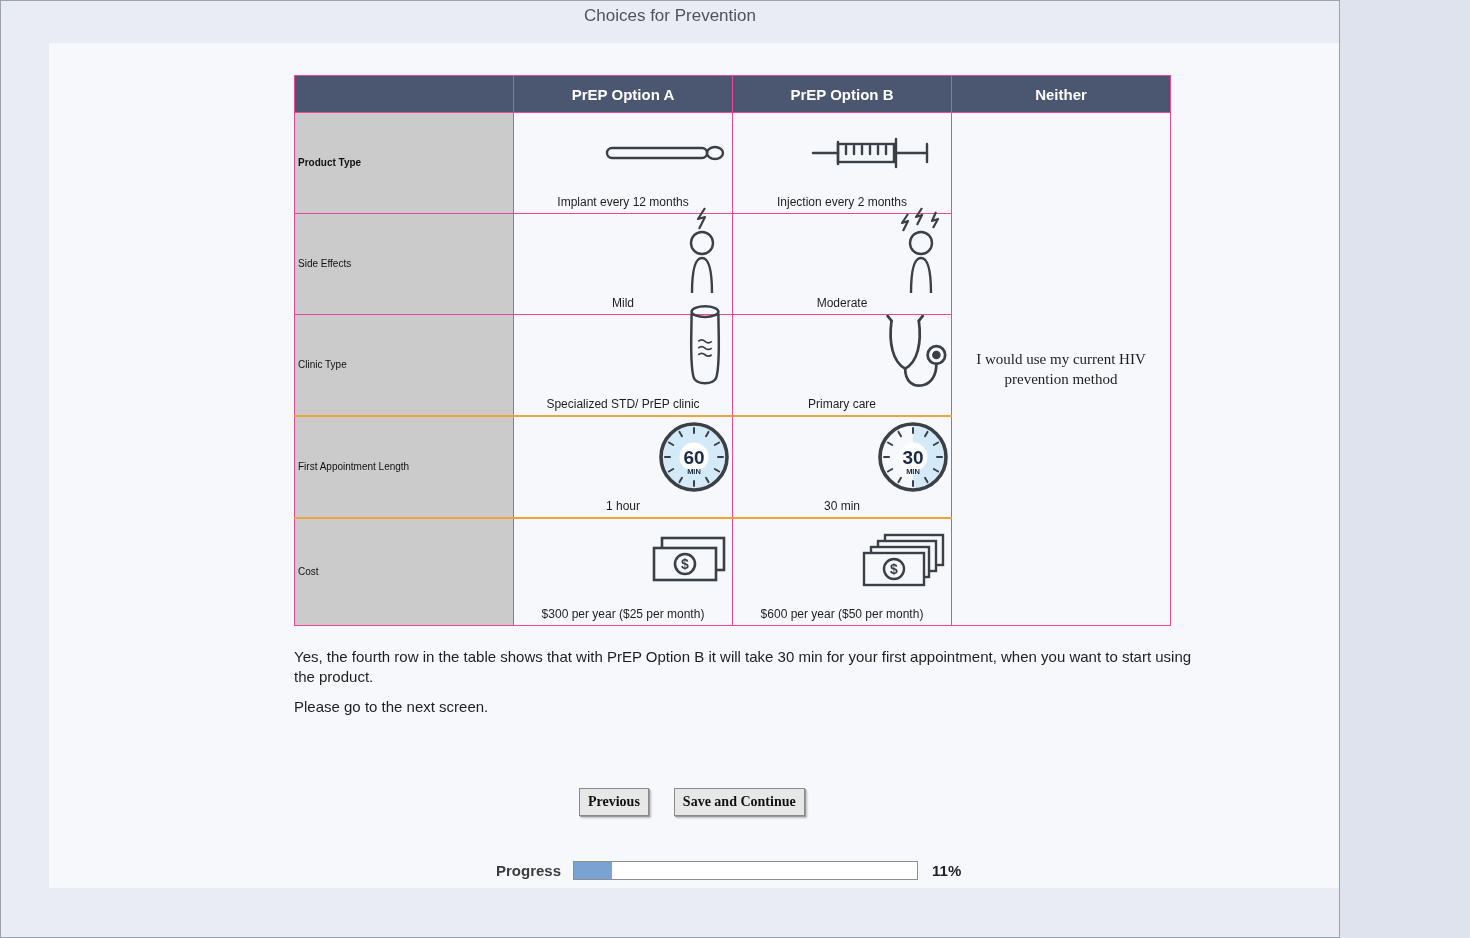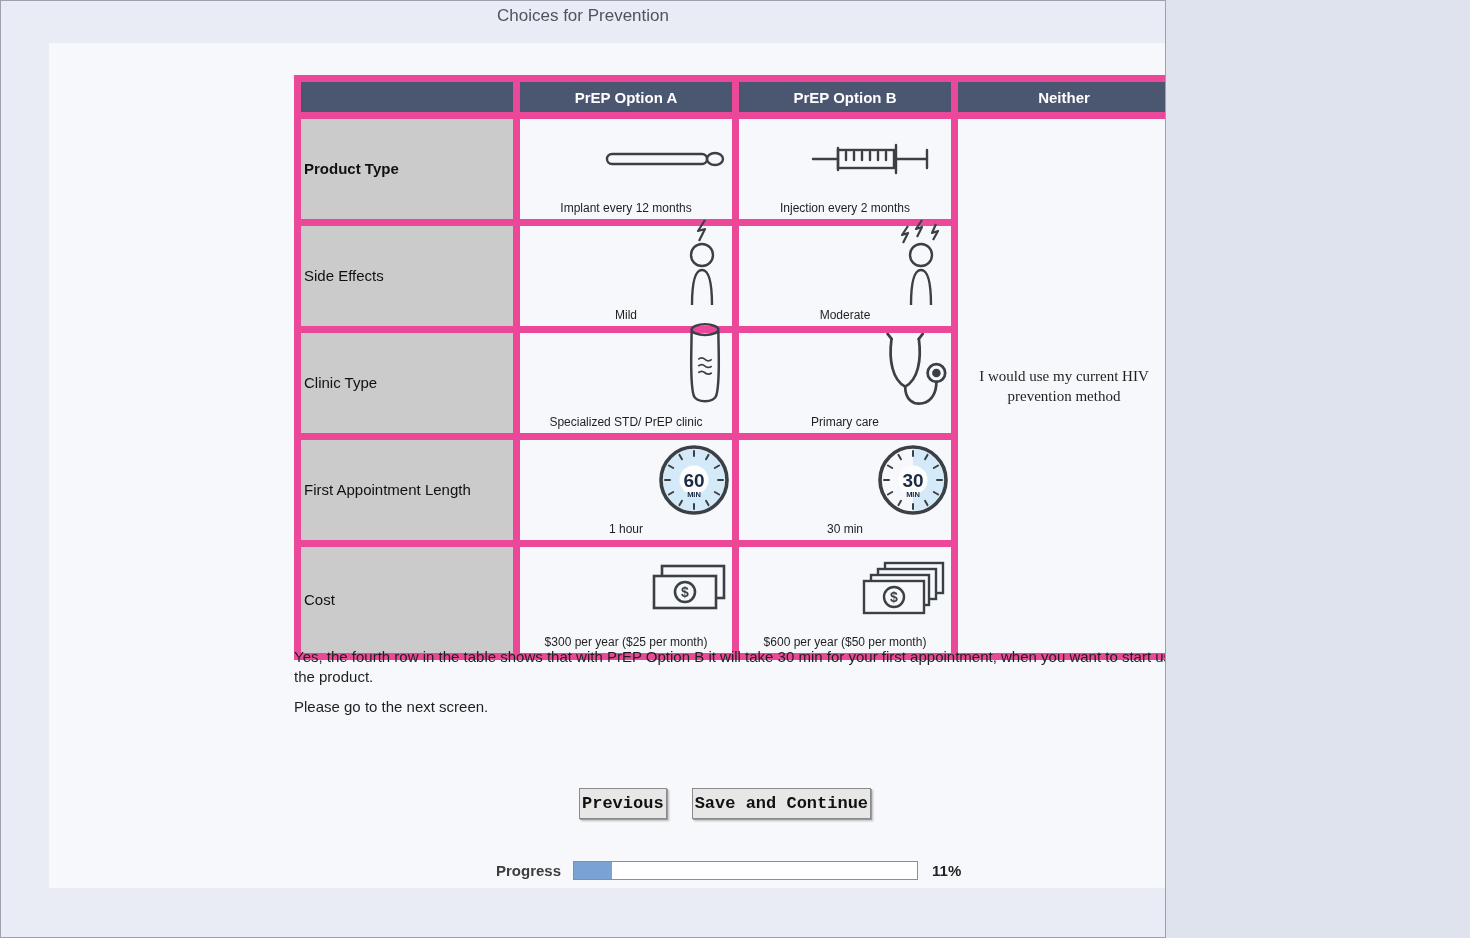--- a/index.html
+++ b/index.html
@@ -1,21 +1,21 @@
 <!DOCTYPE html>
 <html><head>
 <meta charset="utf-8">
 <style>
   * { box-sizing: border-box; margin: 0; padding: 0; }
   html, body { background: #dfe3ee; }
   body { font-family: "Liberation Sans", sans-serif; }
 
   .page {
     position: relative;
-    width: 1166px;
+    width: 1340px;
     height: 938px;
     background: #e9ecf5;
     border: 1px solid #9aa1af;
     overflow: hidden;
   }
 
   .page-title {
     position: absolute;
     top: 5px;
     left: 0;
@@ -36,35 +36,35 @@
 
   
   table.options-table {
     position: absolute;
     left: 245px;
     top: 32px;
     border-collapse: collapse;
     table-layout: fixed;
   }
   .options-table th, .options-table td {
-    border: 7px solid #ec4899;
+    border: 1px solid #ec4899;
     width: 219px;
     padding: 0;
   }
   .options-table th {
     height: 37px;
     background: #4b5671;
     color: #ffffff;
     font-weight: bold;
     font-size: 15px;
     text-align: center;
   }
   td.rowlabel {
     background: #cbcbcb;
-    font-size: 15px;
+    font-size: 10px;
     color: #111111;
     vertical-align: middle;
     text-align: left;
     padding: 0 3px 1px 3px;
     line-height: 18px;
   }
   tr.r1 td.rowlabel { font-weight: bold; }
   td.cell { vertical-align: bottom; }
   .cw {
     display: flex;
@@ -118,28 +118,28 @@
 
   
   .btnrow {
     position: absolute;
     left: 530px;
     top: 745px;
     display: flex;
     gap: 25px;
   }
   .btn {
-    font-family: Liberation Mono, monospace;
-    font-size: 17px;
+    font-family: Liberation Serif, serif;
+    font-size: 14px;
     font-weight: bold;
     color: #111111;
     background: #e7e7e7;
     border: 1px solid #8a8a8a;
     box-shadow: 1px 1px 0 #9a9a9a, 2px 2px 2px rgba(0,0,0,0.25);
-    padding: 5px 2px;
+    padding: 5px 8px;
     cursor: pointer;
   }
 
   
   .progressrow {
     position: absolute;
     left: 447px;
     top: 818px;
     display: flex;
     align-items: center;

